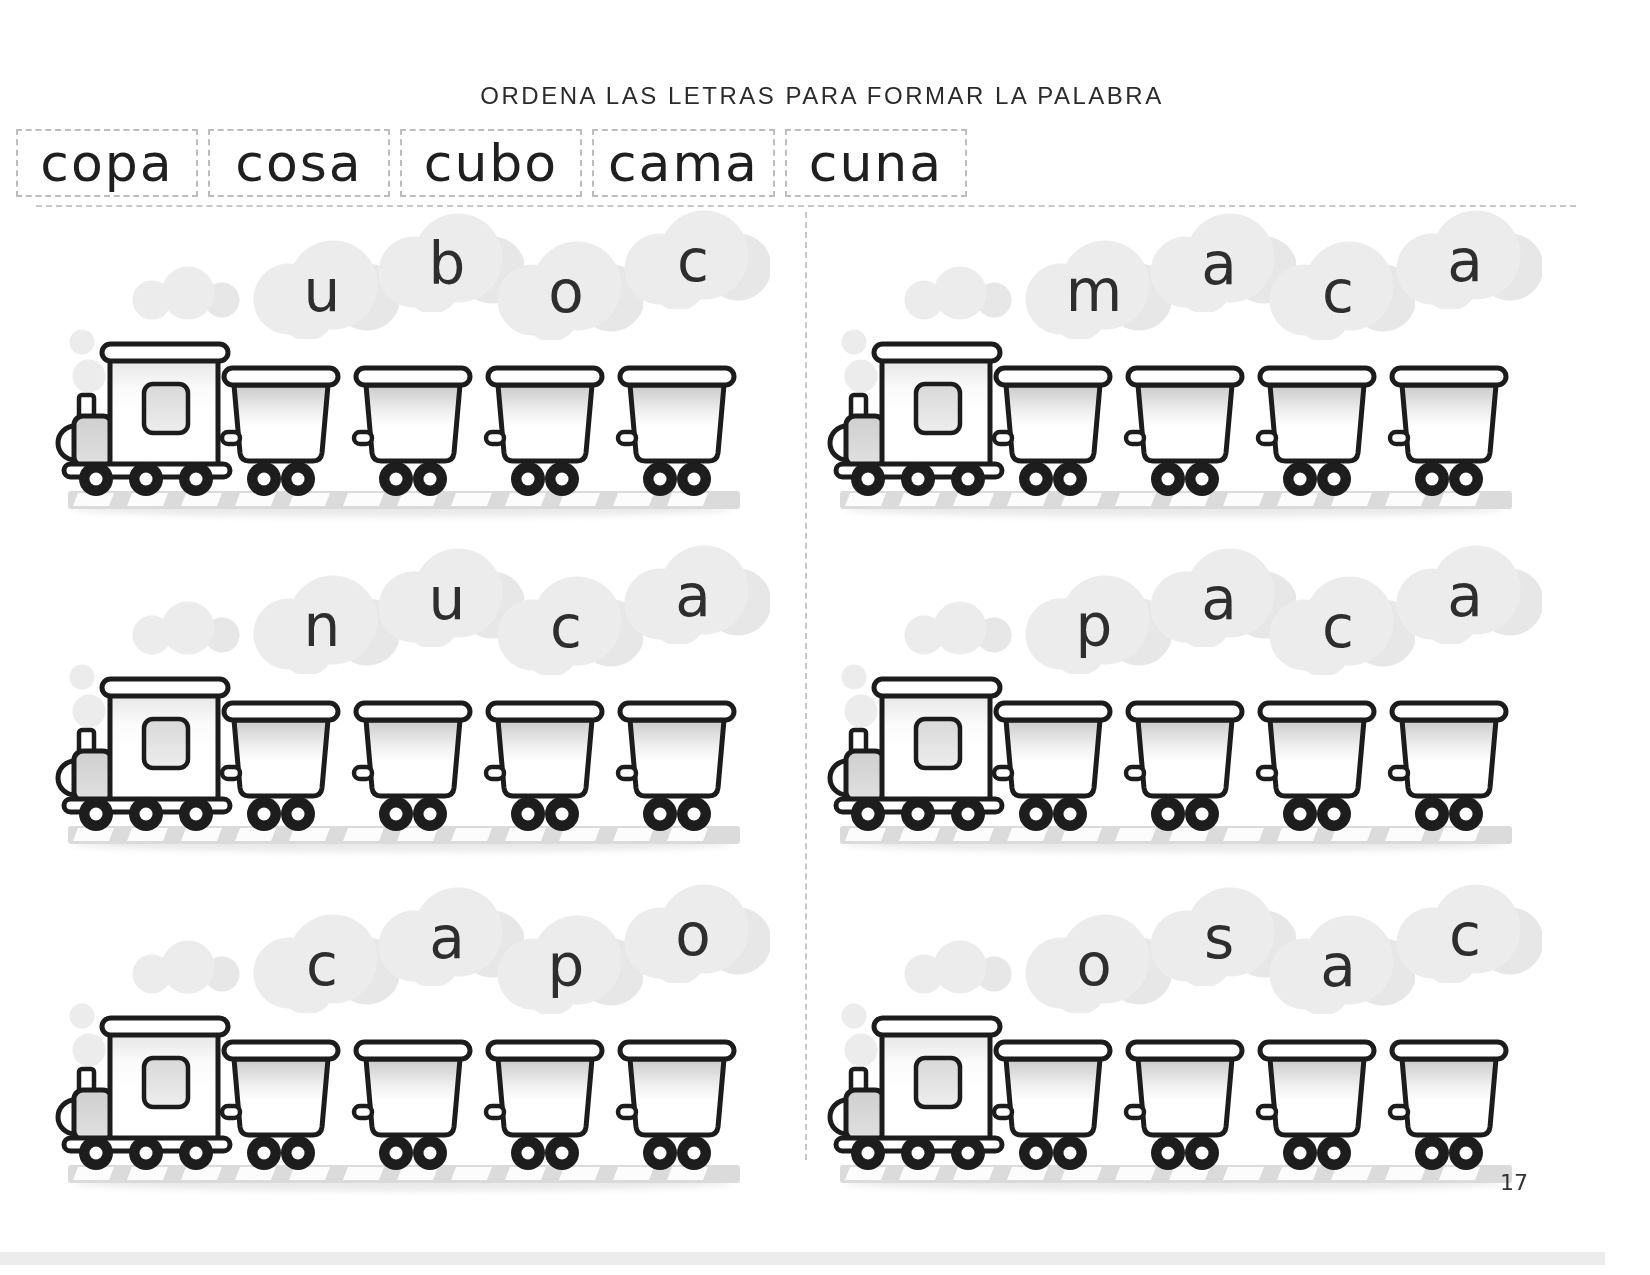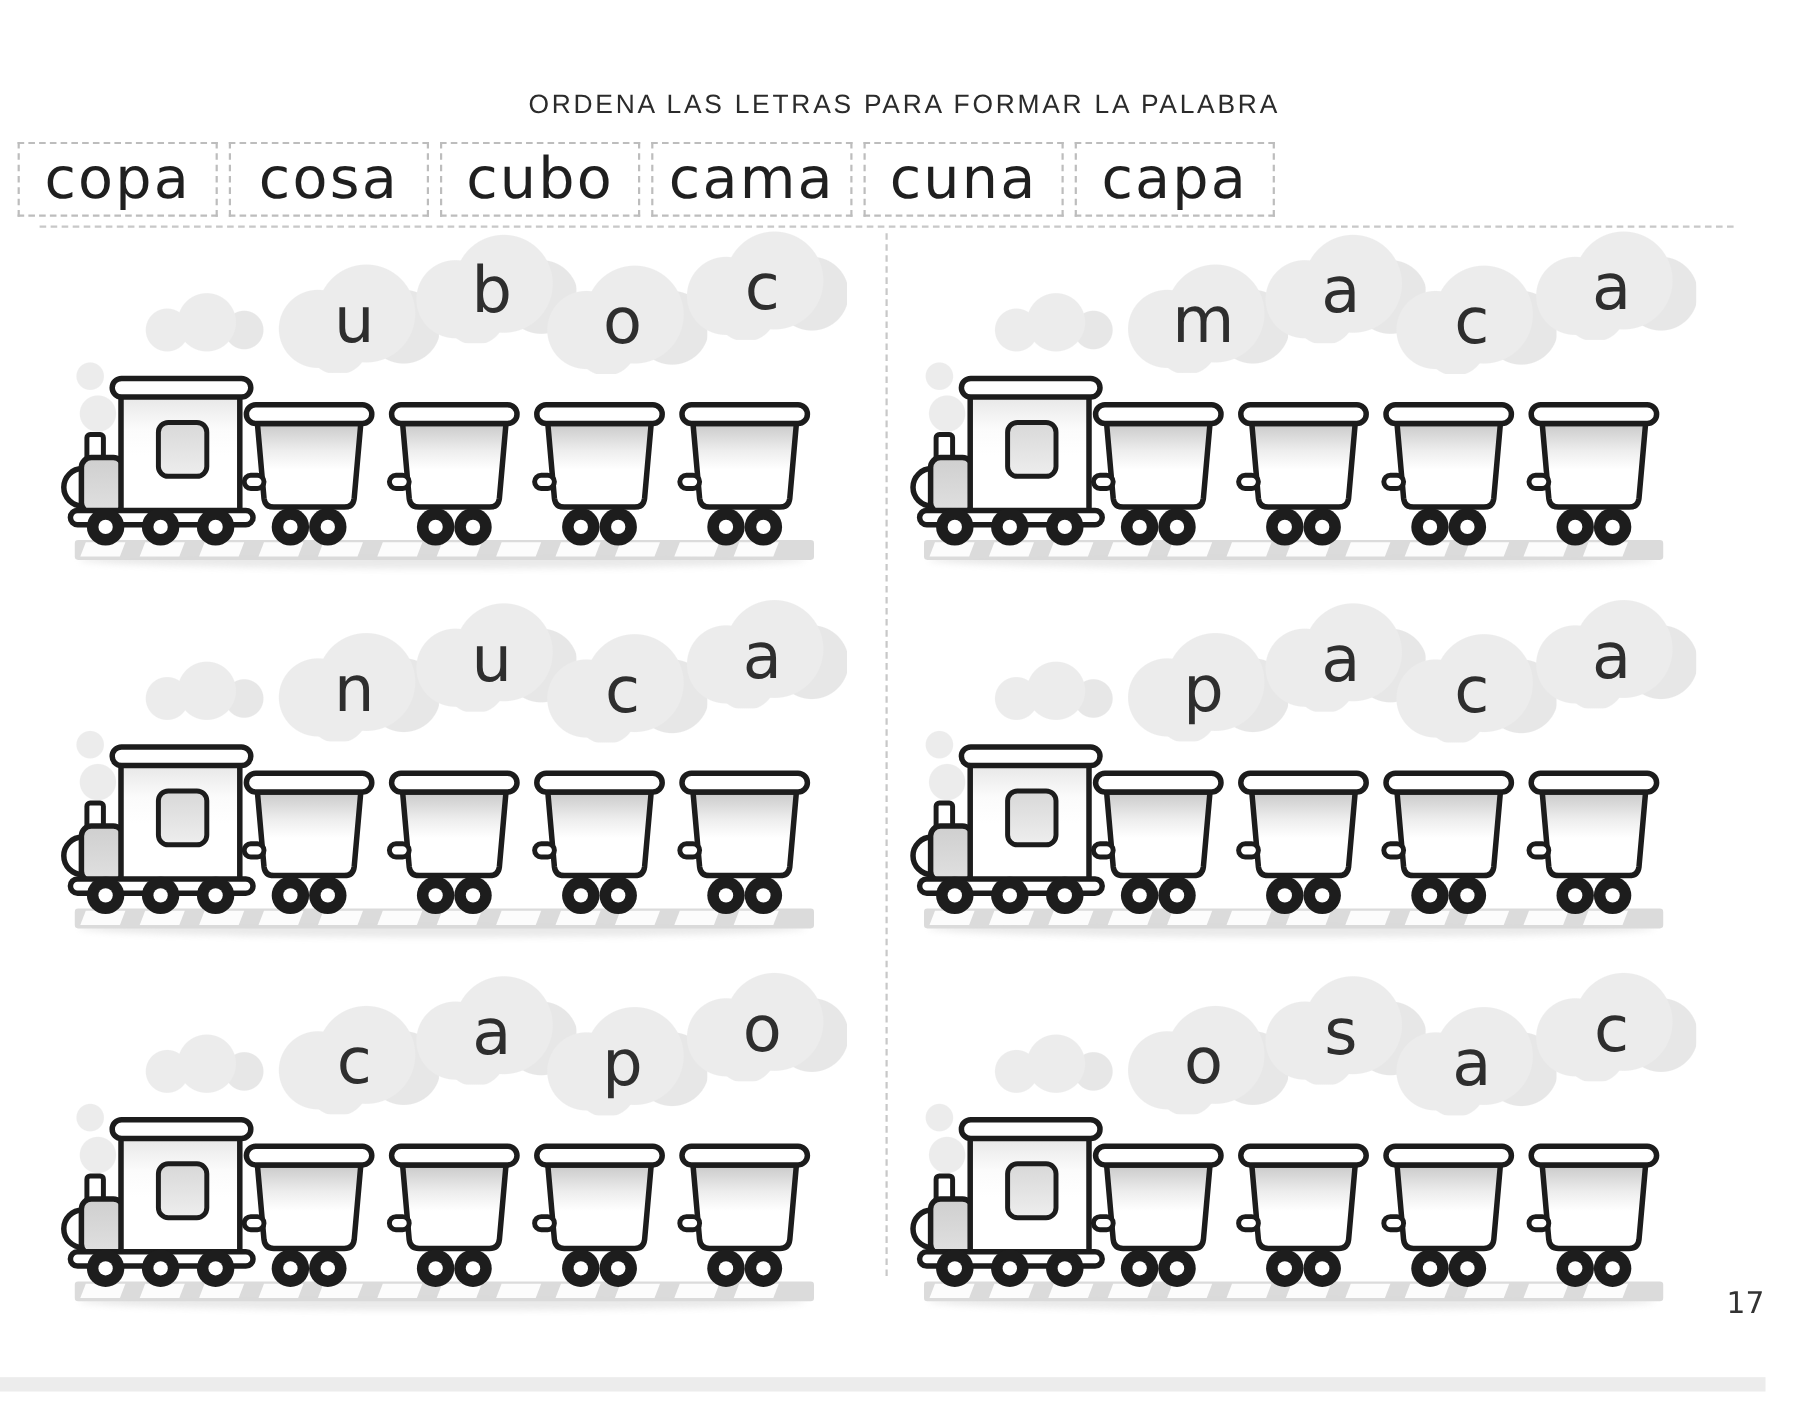--- a/index.html
+++ b/index.html
@@ -62,22 +62,22 @@
   .letter{
     position:absolute;transform:translate(-50%,-50%);
     font-size:58px;color:var(--letter);line-height:1;
   }
   .l1{left:282px;top:81px;} .l2{left:407px;top:54px;}
   .l3{left:526px;top:82px;} .l4{left:653px;top:51px;}
 
   svg.train{position:absolute;left:12px;top:130px;width:692px;height:182px;overflow:visible;}
 
   .page-number{
-    position:absolute;left:1500px;top:1170px;width:104px;text-align:right;
-    font-size:27px;color:#333;
+    position:absolute;left:1500px;top:1170px;width:104px;text-align:left;
+    font-size:22px;color:#333;
   }
   .bottom-strip{
     position:absolute;left:0;top:1252px;width:1605px;height:13px;background:#ececec;
   }
   .defs-holder{position:absolute;width:0;height:0;overflow:hidden;}
 </style>
 </head>
 <body>
 
 <div class="page">
@@ -205,23 +205,20 @@
       </div>
     <div class="word-box">
         <span>cubo</span>
       </div>
     <div class="word-box">
         <span>cama</span>
       </div>
     <div class="word-box">
         <span>cuna</span>
       </div>
-    <div class="word-box">
-        <span>capa</span>
-      </div>
   </div>
 
   <div class="cut-line-h"></div>
   <div class="cut-line-v"></div>
 
   <div class="cell r0 cL">
     <div class="cloud puff-cloud"></div>
     <div class="cloud lead-cloud"></div>
     <div class="cloud letter-cloud lc1"></div>
     <div class="cloud letter-cloud lc2"></div>

